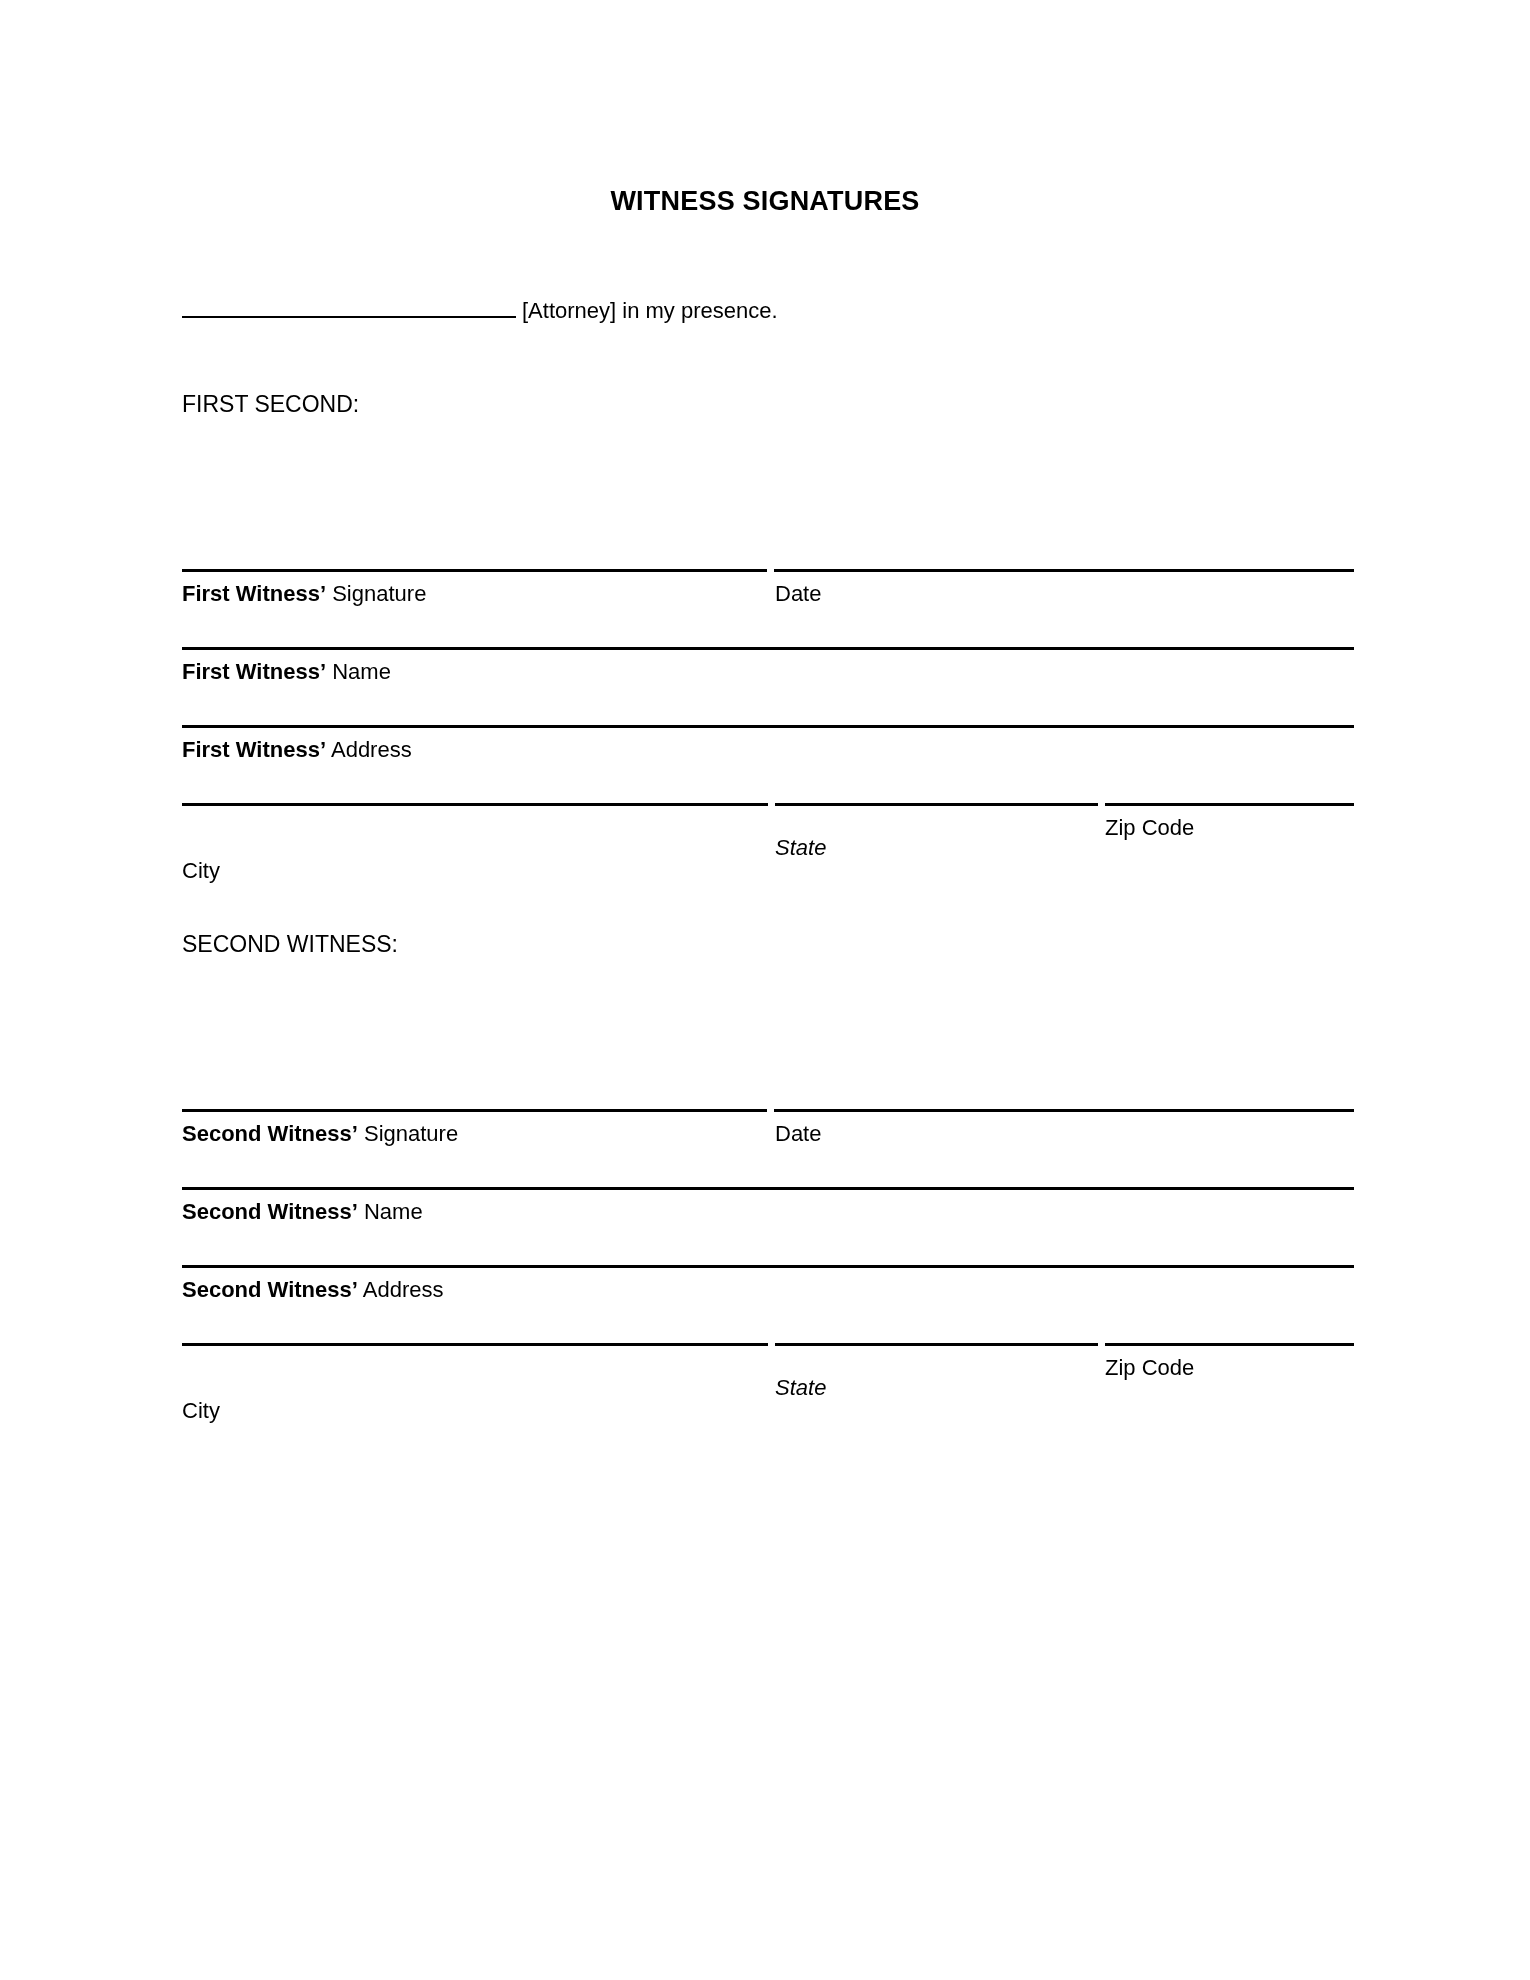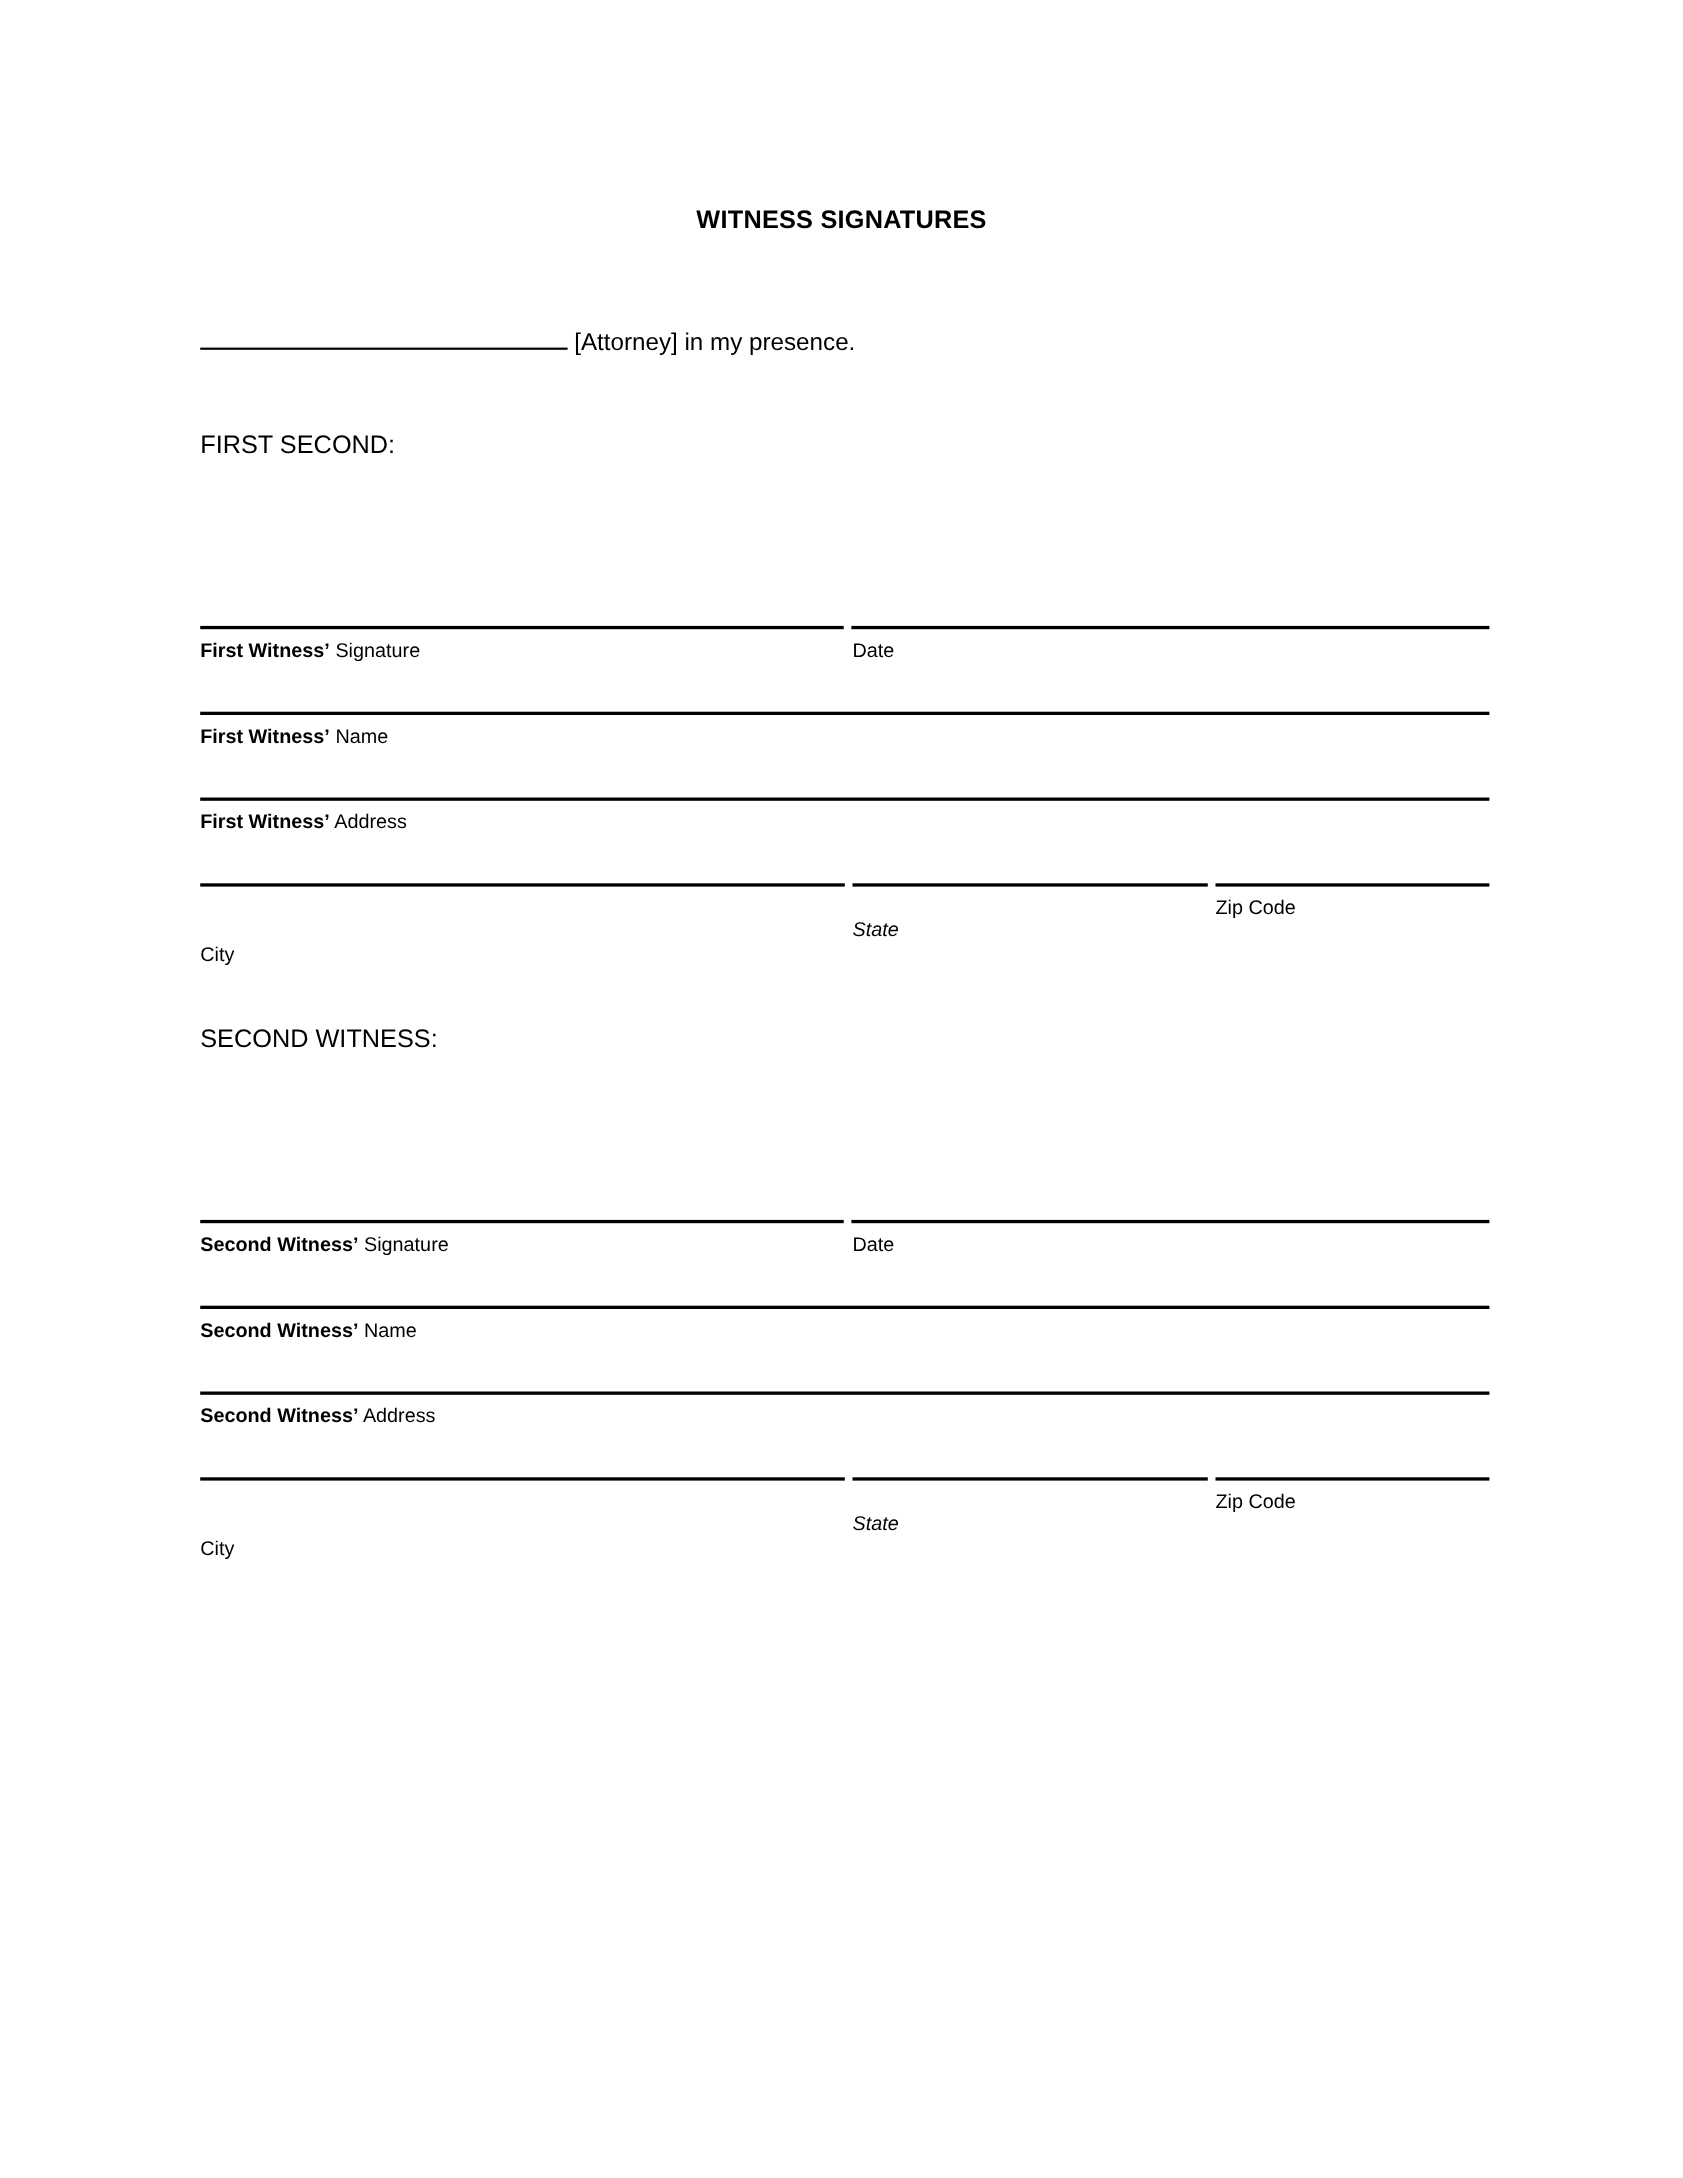--- a/index.html
+++ b/index.html
@@ -12,21 +12,21 @@
     color: #000;
     margin: 0 auto;
     overflow: hidden;
   }
   .doc-title {
     position: absolute;
     top: 186px;
     left: 0;
     width: 100%;
     text-align: center;
-    font-size: 23px;
+    font-size: 27px;
     font-weight: bold;
     letter-spacing: 0.2px;
   }
   .intro {
     position: absolute;
     top: 249px;
     left: 182px;
     width: 1170px;
     font-size: 22px;
     line-height: 41px;
@@ -61,21 +61,21 @@
   }
   .r-sig   { top: 178px; left: 182px;  width: 585px; }
   .r-date  { top: 178px; left: 774px;  width: 580px; }
   .r-name  { top: 256px; left: 182px;  width: 1172px; }
   .r-addr  { top: 334px; left: 182px;  width: 1172px; }
   .r-city  { top: 412px; left: 182px;  width: 586px; }
   .r-state { top: 412px; left: 775px;  width: 323px; }
   .r-zip   { top: 412px; left: 1105px; width: 249px; }
   .lbl {
     position: absolute;
-    font-size: 18px;
+    font-size: 22px;
     white-space: nowrap;
   }
   .lbl b { font-weight: bold; }
   .p-sig   { top: 190px; left: 182px; }
   .p-date  { top: 190px; left: 775px; }
   .p-name  { top: 268px; left: 182px; }
   .p-addr  { top: 346px; left: 182px; }
   .p-city  { top: 424px; left: 182px; margin-top: 43px; }
   .p-state { top: 444px; left: 775px; font-style: italic; }
   .p-zip   { top: 424px; left: 1105px; }

